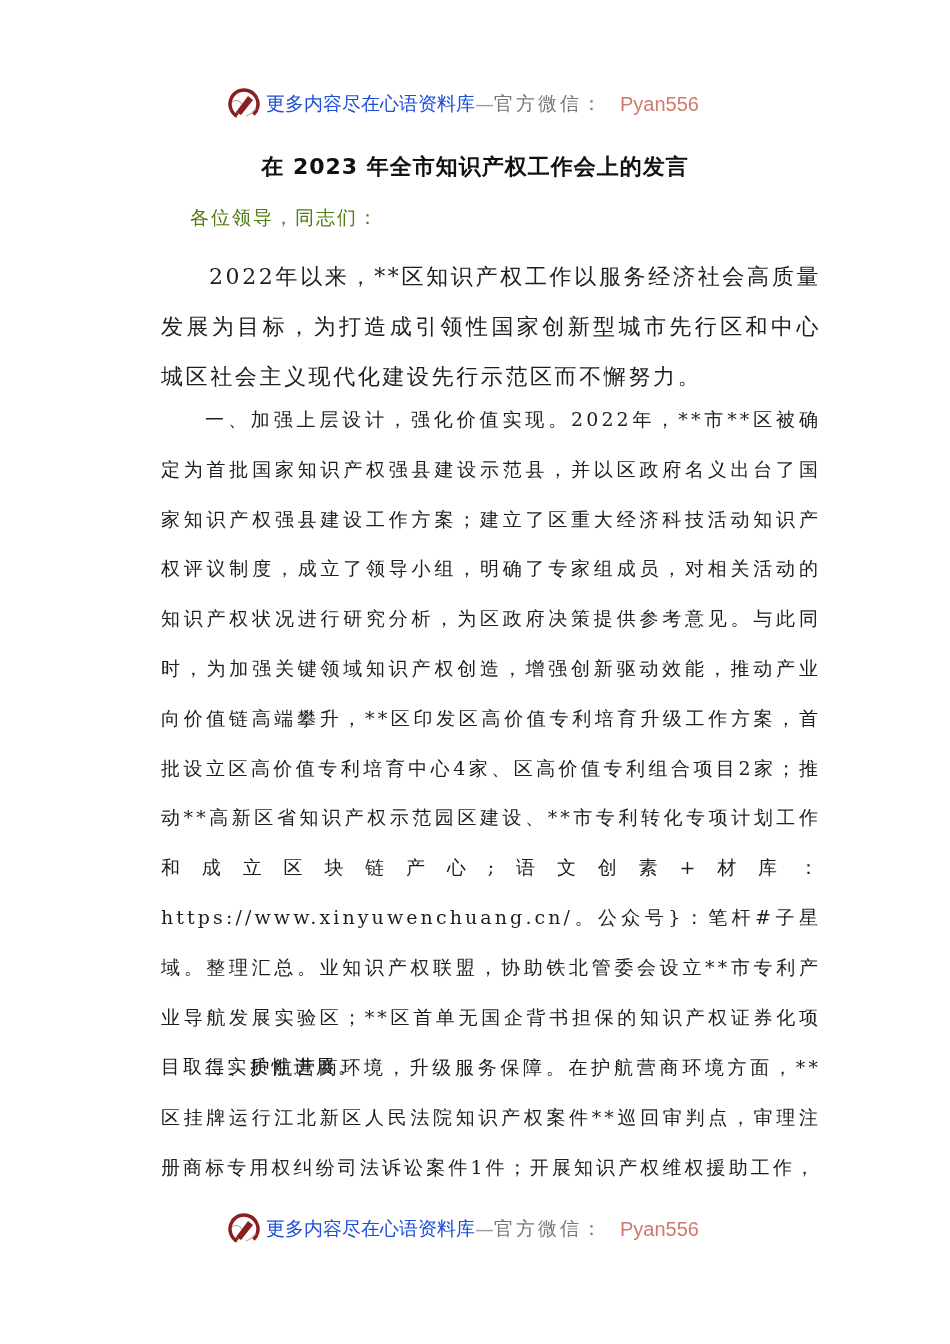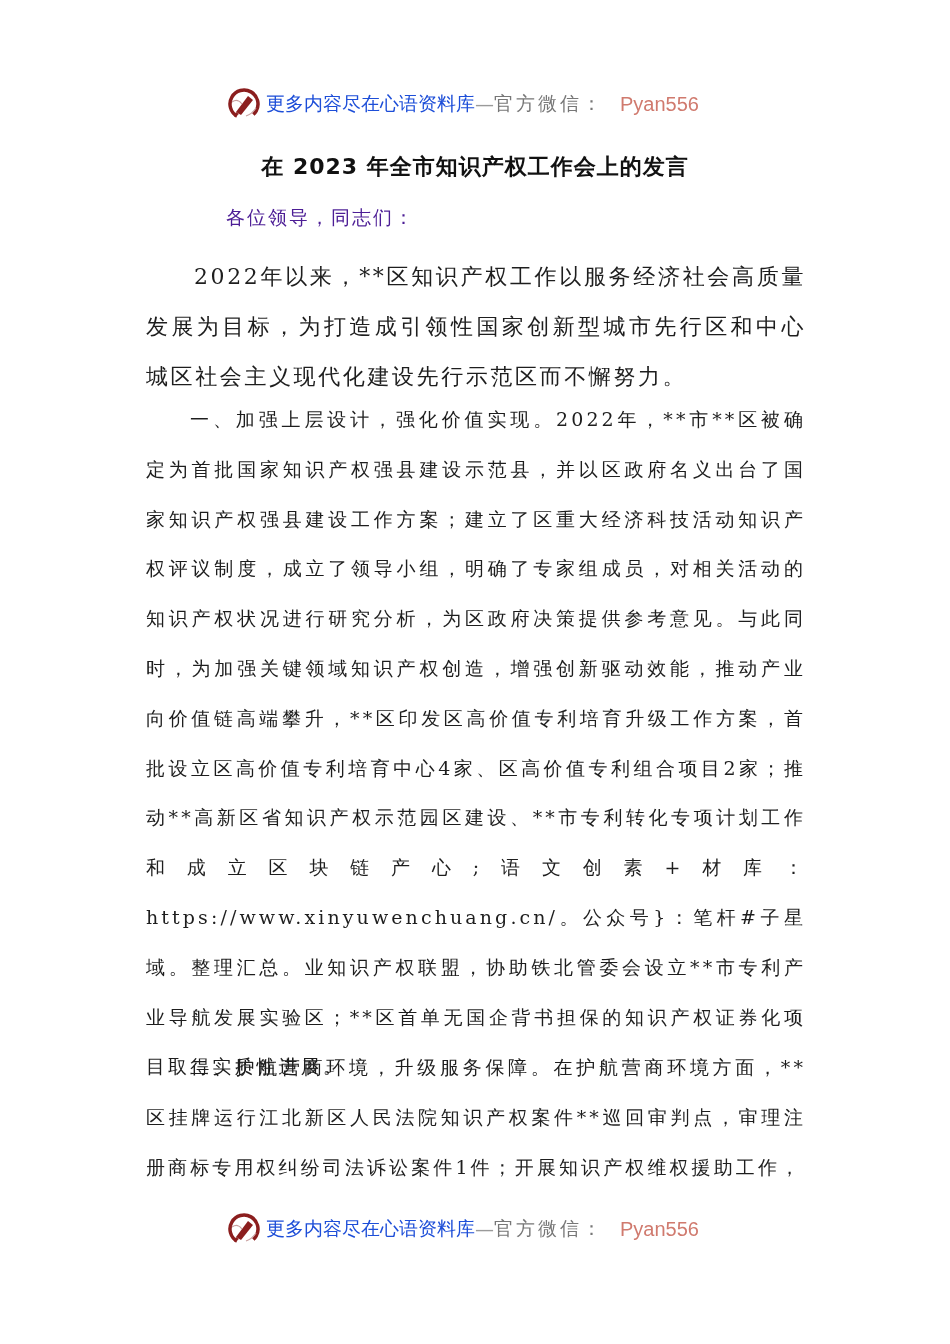--- a/index.html
+++ b/index.html
@@ -65,26 +65,25 @@
       font-size: 22px;
       color: #111111;
       letter-spacing: 1px;
     }
     .salutation {
       position: absolute;
       top: 205px;
       left: 190px;
       font-size: 19px;
       letter-spacing: 2px;
-      color: #4c1d95;
-      margin-left: 36px;
+      color: #4d7c0f;
     }
     .para {
       position: absolute;
-      left: 146px;
+      left: 161px;
       width: 660px;
       margin: 0;
       text-align: justify;
       text-align-last: left;
       color: #1e1e1e;
     }
     .para-intro {
       top: 252px;
       font-size: 22px;
       line-height: 50px;

